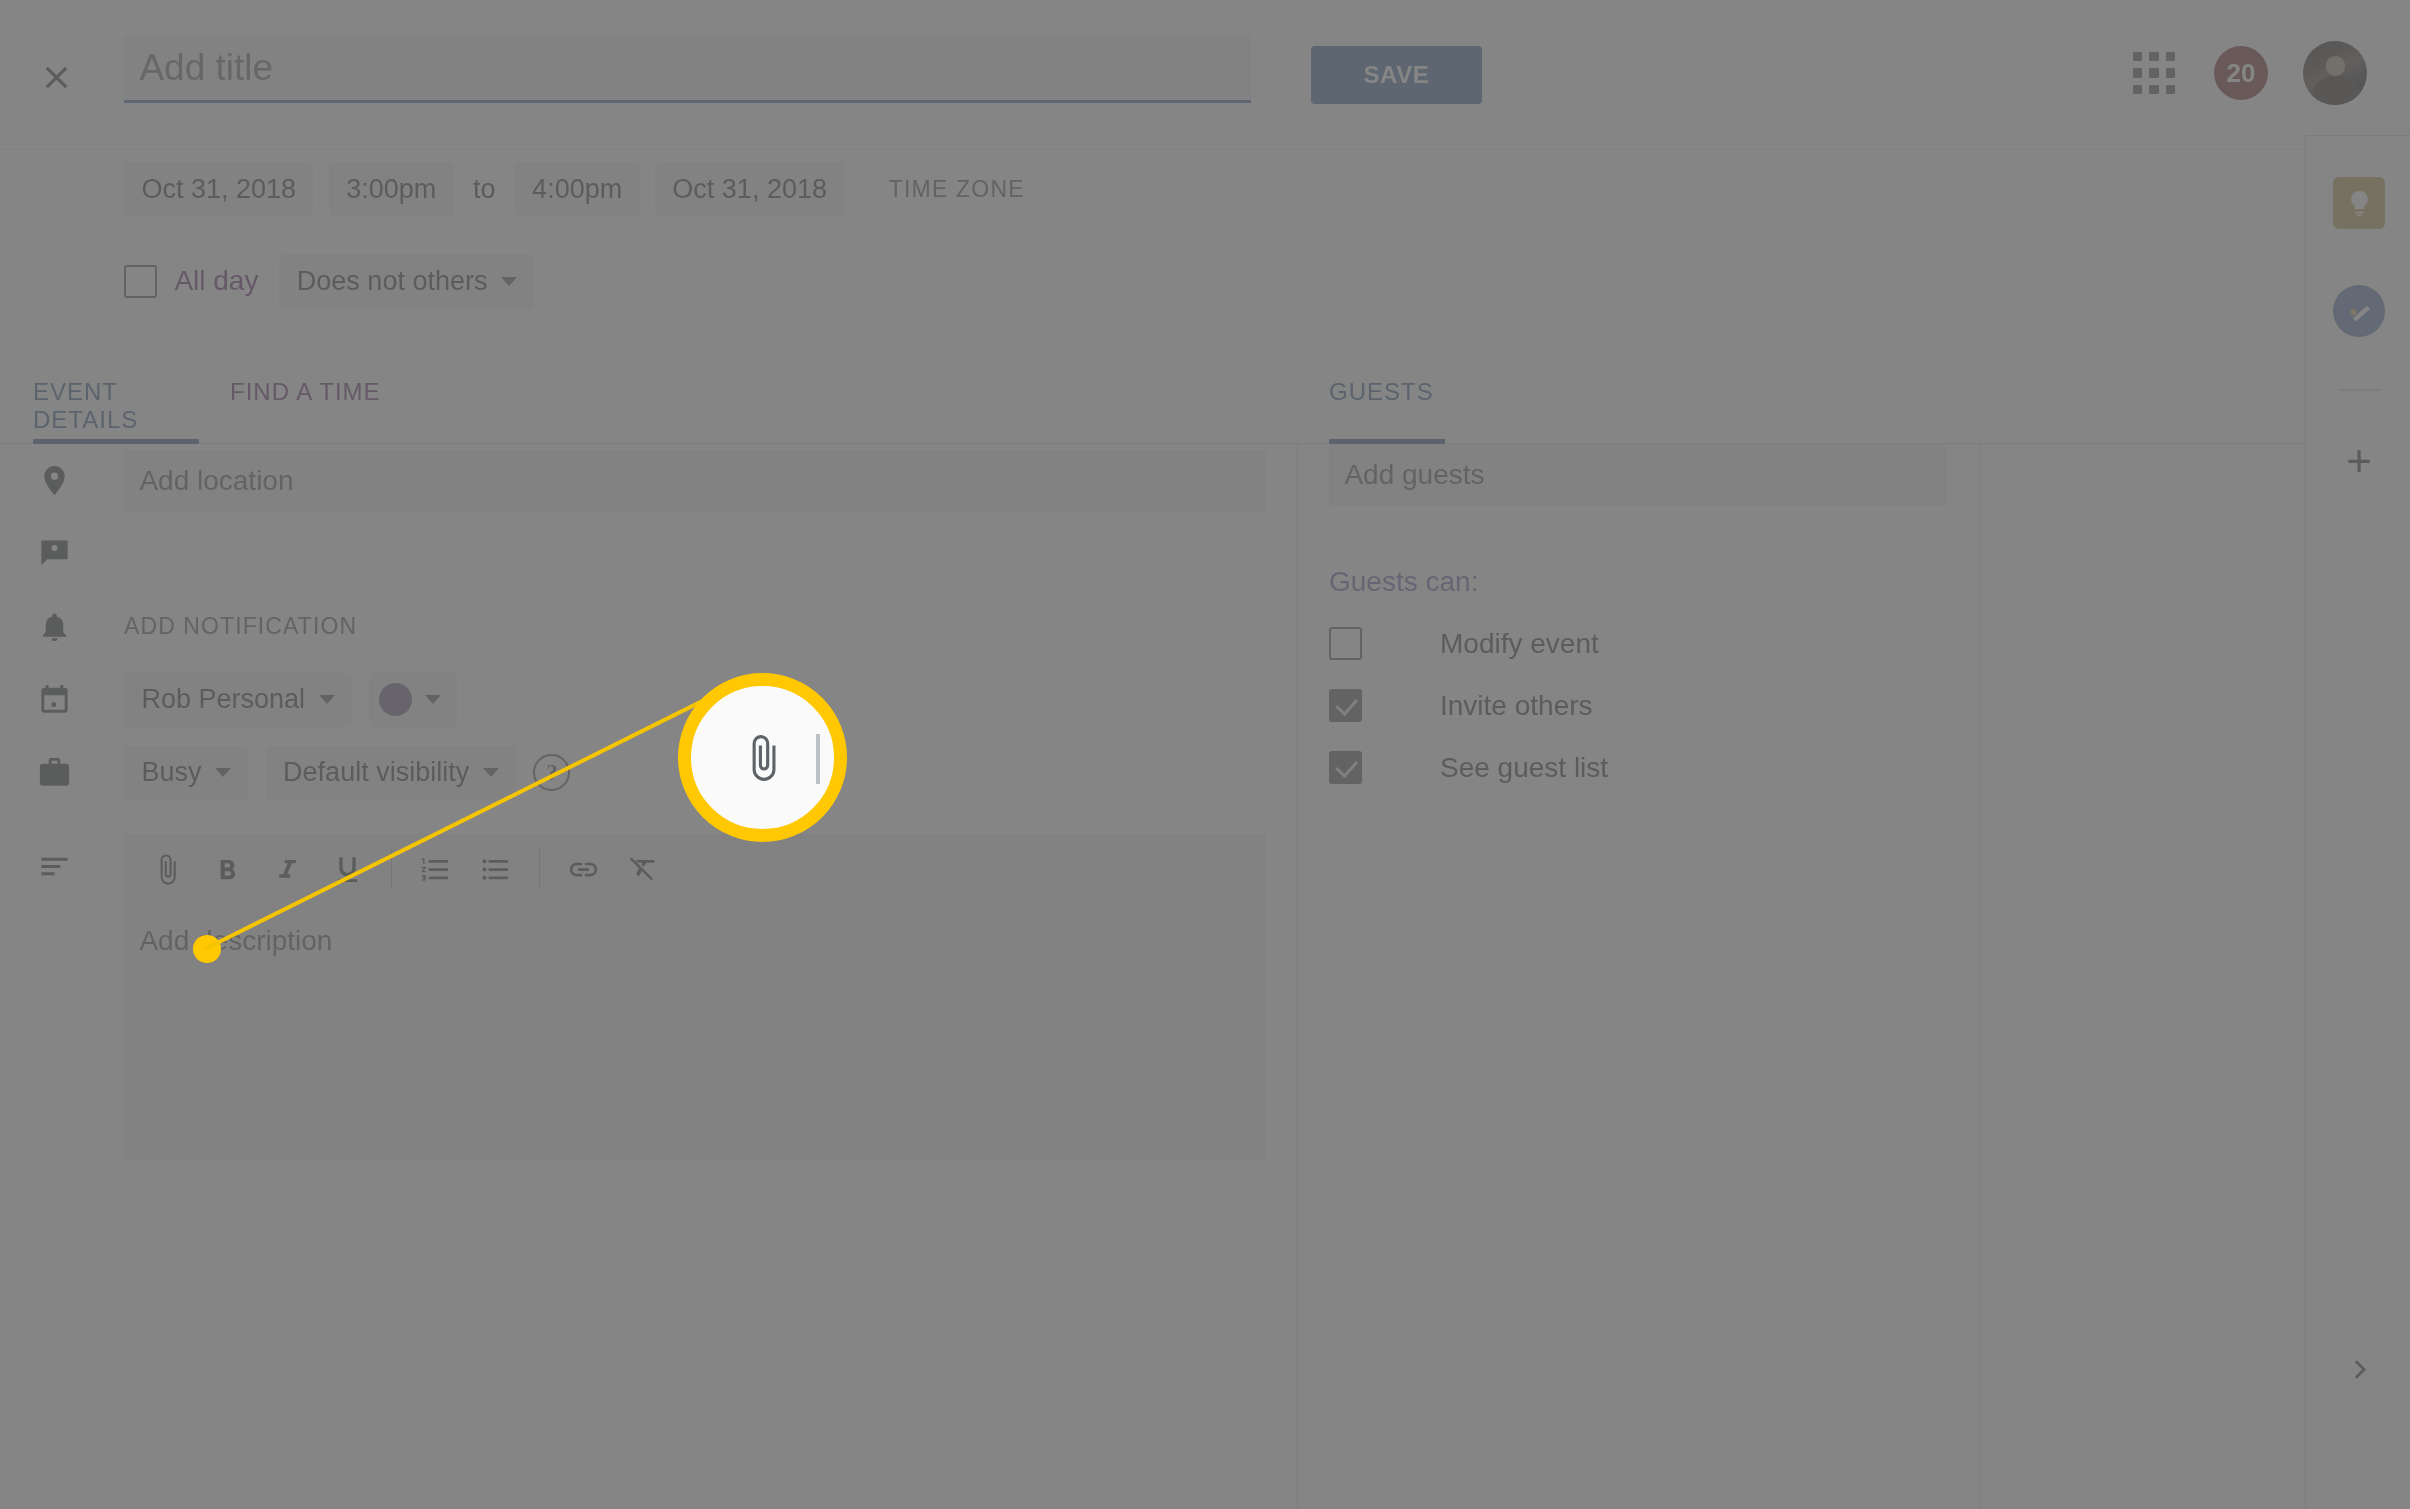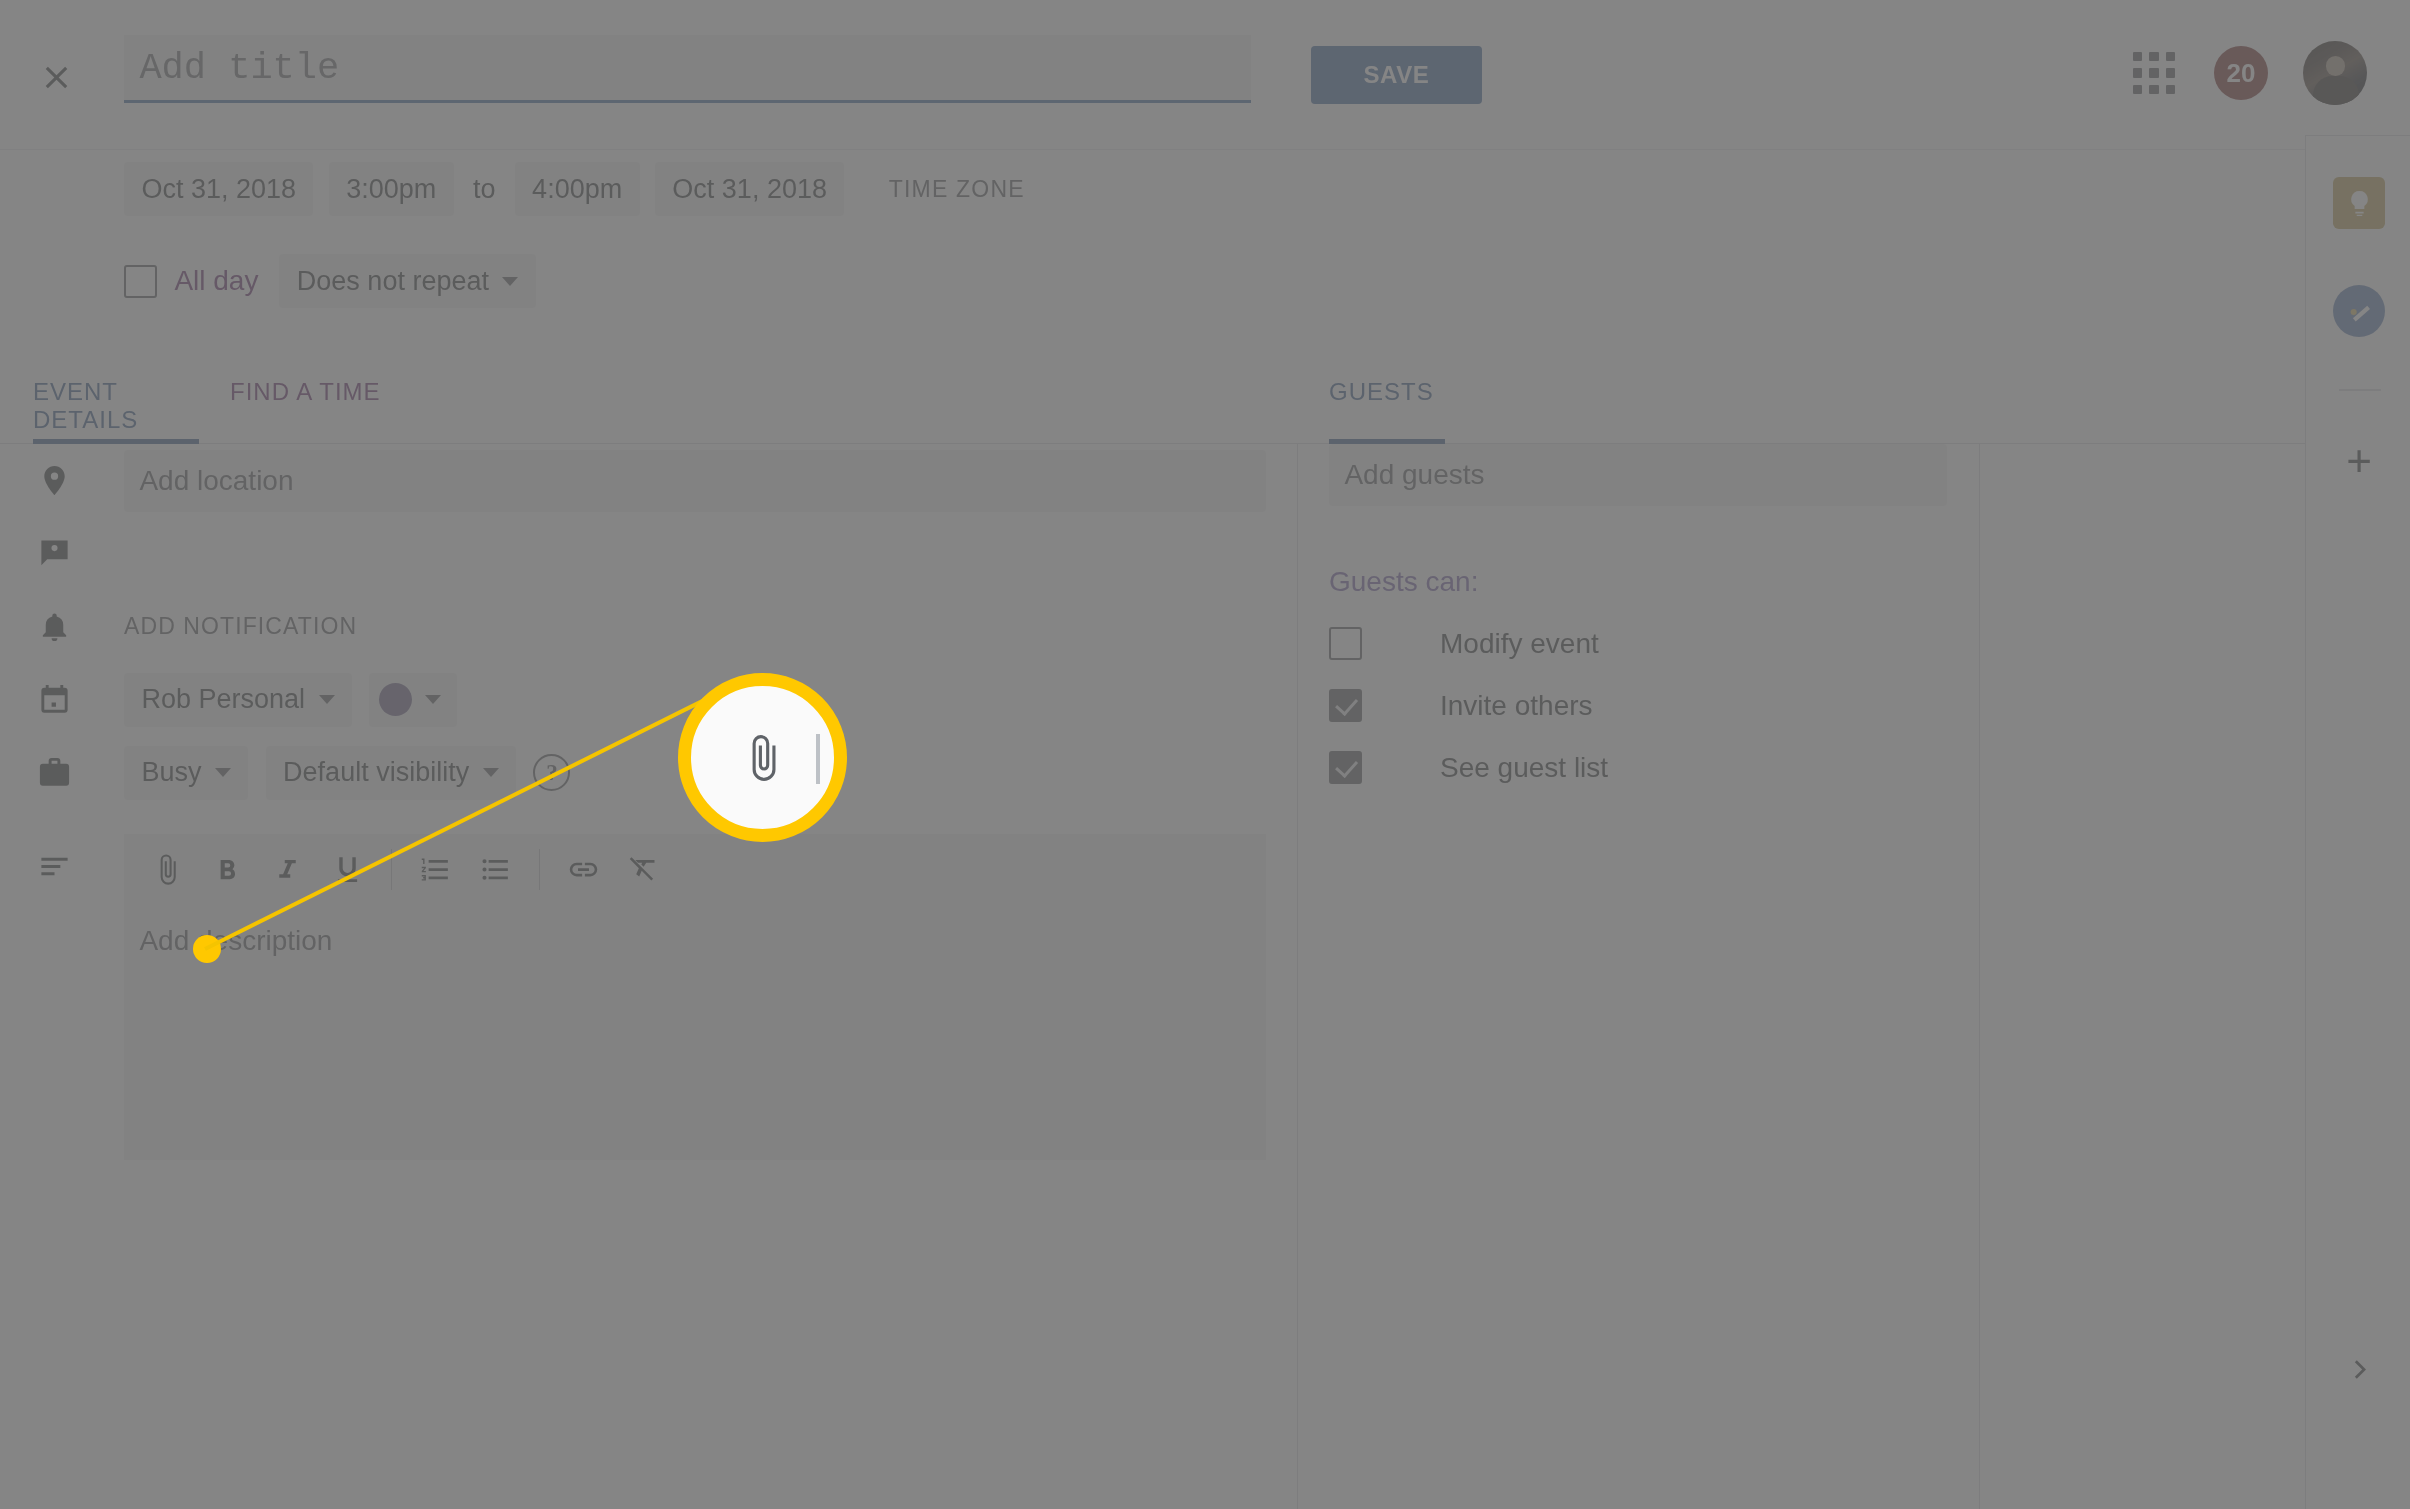--- a/index.html
+++ b/index.html
@@ -40,21 +40,21 @@
 
   .title-field {
     position: absolute; left: 124px; top: 35px;
     width: 1127px; height: 68px;
     background: #f1f3f4;
     border: none;
     border-bottom: 3.9px solid #1a73e8;
     font-size: 37px;
     color: #b91c1c;
     padding: 0 15.4px;
-    font-family: Liberation Mono, monospace;
+    font-family: Liberation Sans, sans-serif;
     outline: none;
   }
   .title-field::placeholder { color: #70757a; opacity: 1; }
 
   .save-btn {
     position: absolute; left: 1311px; top: 46px;
     width: 171px; height: 58px;
     background: #1a73e8;
     color: #ffffff;
     border: none; border-radius: 3.9px;
@@ -335,21 +335,21 @@
     <span class="word-to">to</span>
     <div class="chip">4:00pm</div>
     <div class="chip">Oct 31, 2018</div>
     <span class="timezone">TIME ZONE</span>
   </div>
 
   <div class="allday-row">
     <span class="cbox"></span>
     <span class="allday-label">All day</span>
     <div class="chip">
-      <span>Does not repeat</span>
+      <span>Does not others</span>
       <span class="caret"></span>
     </div>
   </div>
 
   <div class="tabs-bar">
     <div class="tab active" id="tab-event">EVENT DETAILS</div>
     <div class="tab" id="tab-find">FIND A TIME</div>
     <div class="tab active" id="tab-guests">GUESTS</div>
   </div>
 

